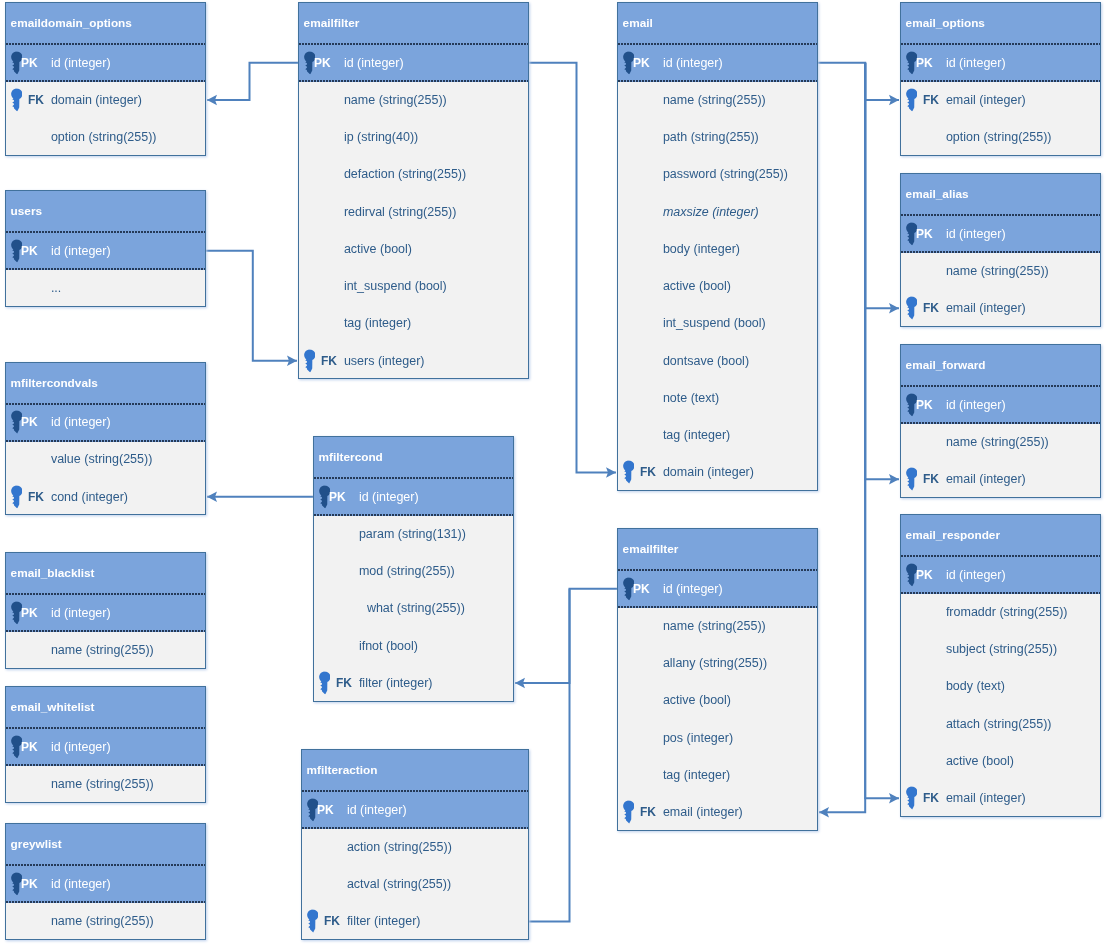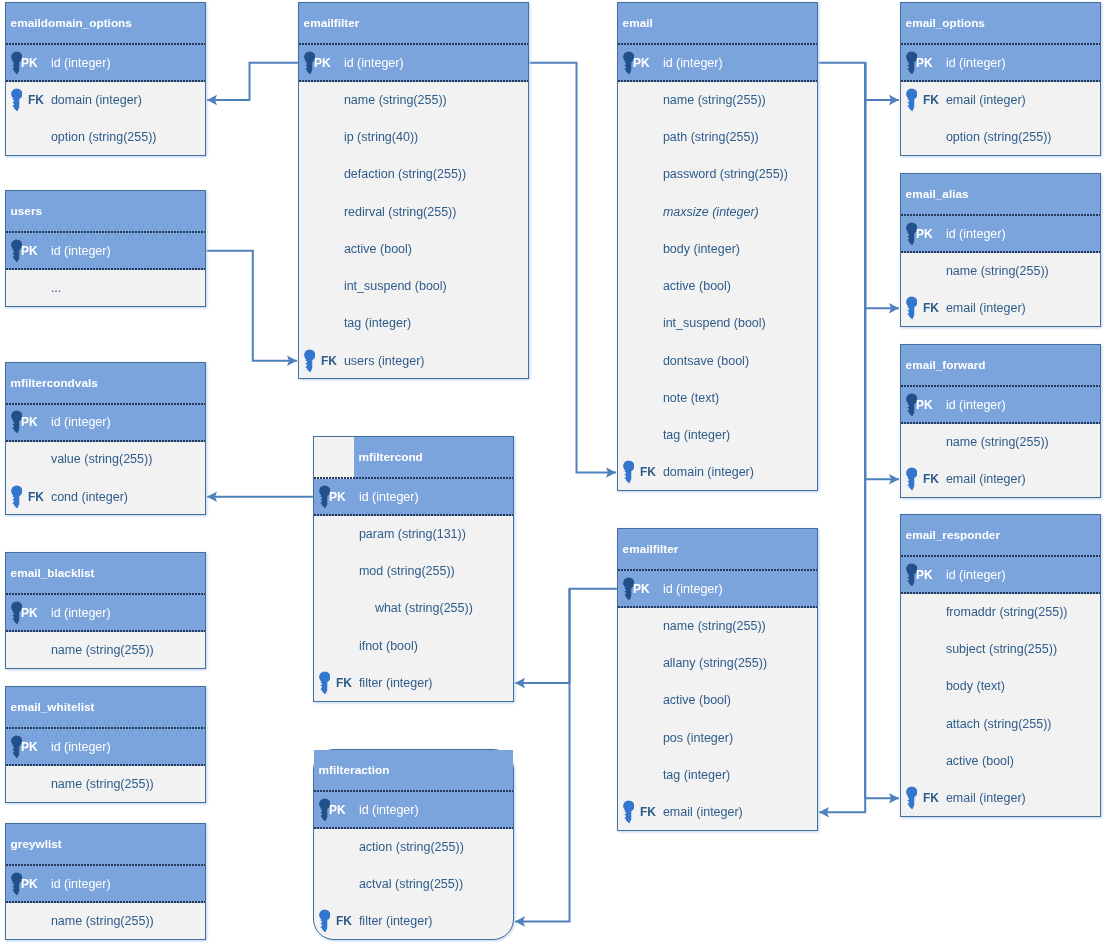--- a/index.html
+++ b/index.html
@@ -200,54 +200,54 @@
     <span class="fld">tag (integer)</span>
   </div>
   <div class="rw" style="position:absolute;left:0;right:0;top:340.0px;height:37.25px;">
     <svg class="kic" width="11.6" height="23.4" viewBox="0 0 11.6 23.4">
           <path d="M5.8,0.15 C9.0,0.15 11.45,2.6 11.45,5.8 C11.45,8.0 10.2,9.9 8.35,10.8 L8.25,19.3 L6.2,23.25 L2.9,19.9 L2.9,18.6 L1.25,17.9 L2.9,16.5 L2.9,15.2 L1.25,14.5 L2.9,13.1 L2.9,11.8 L1.25,11.1 L2.9,9.8 L3.25,10.8 C1.45,9.9 0.15,8.0 0.15,5.8 C0.15,2.6 2.6,0.15 5.8,0.15 Z" fill="#3376CE"></path>
         </svg>
     <span class="ktag fk">FK</span>
     <span class="fld">users (integer)</span>
   </div>
 </div>
-<div class="tbl" style="left:313px;top:436.1px;width:201px;height:265.5px;padding-left:40px;">
+<div class="tbl" style="left:313px;top:436.1px;width:201px;height:265.5px;">
   <div class="thdr" style="height:42.0px;">
         <span>mfiltercond</span>
       </div>
   <div class="sep" style="top:40.0px;"></div>
   <div class="rw pk" style="position:absolute;left:0;right:0;top:42.0px;height:37.25px;">
     <svg class="kic" width="11.6" height="23.4" viewBox="0 0 11.6 23.4">
           <path d="M5.8,0.15 C9.0,0.15 11.45,2.6 11.45,5.8 C11.45,8.0 10.2,9.9 8.35,10.8 L8.25,19.3 L6.2,23.25 L2.9,19.9 L2.9,18.6 L1.25,17.9 L2.9,16.5 L2.9,15.2 L1.25,14.5 L2.9,13.1 L2.9,11.8 L1.25,11.1 L2.9,9.8 L3.25,10.8 C1.45,9.9 0.15,8.0 0.15,5.8 C0.15,2.6 2.6,0.15 5.8,0.15 Z" fill="#21508A"></path>
         </svg>
     <span class="ktag">PK</span>
     <span class="fld">id (integer)</span>
   </div>
   <div class="sep" style="top:77.25px;"></div>
   <div class="rw" style="position:absolute;left:0;right:0;top:79.25px;height:37.25px;">
     <span class="fld">param (string(131))</span>
   </div>
   <div class="rw" style="position:absolute;left:0;right:0;top:116.5px;height:37.25px;">
     <span class="fld">mod (string(255))</span>
   </div>
-  <div class="rw" style="position:absolute;left:16px;right:0;top:153.75px;height:37.25px;">
+  <div class="rw" style="position:absolute;left:8px;right:0;top:153.75px;height:37.25px;">
     <span class="fld">what (string(255))</span>
   </div>
   <div class="rw" style="position:absolute;left:0;right:0;top:191.0px;height:37.25px;">
     <span class="fld">ifnot (bool)</span>
   </div>
   <div class="rw" style="position:absolute;left:0;right:0;top:228.25px;height:37.25px;">
     <svg class="kic" width="11.6" height="23.4" viewBox="0 0 11.6 23.4">
           <path d="M5.8,0.15 C9.0,0.15 11.45,2.6 11.45,5.8 C11.45,8.0 10.2,9.9 8.35,10.8 L8.25,19.3 L6.2,23.25 L2.9,19.9 L2.9,18.6 L1.25,17.9 L2.9,16.5 L2.9,15.2 L1.25,14.5 L2.9,13.1 L2.9,11.8 L1.25,11.1 L2.9,9.8 L3.25,10.8 C1.45,9.9 0.15,8.0 0.15,5.8 C0.15,2.6 2.6,0.15 5.8,0.15 Z" fill="#3376CE"></path>
         </svg>
     <span class="ktag fk">FK</span>
     <span class="fld">filter (integer)</span>
   </div>
 </div>
-<div class="tbl" style="left:313px;top:749.1px;width:201px;height:191.0px;border-radius:21px;">
+<div class="tbl" style="left:301px;top:749.1px;width:228px;height:191.0px;">
   <div class="thdr" style="height:42.0px;">
         <span>mfilteraction</span>
       </div>
   <div class="sep" style="top:40.0px;"></div>
   <div class="rw pk" style="position:absolute;left:0;right:0;top:42.0px;height:37.25px;">
     <svg class="kic" width="11.6" height="23.4" viewBox="0 0 11.6 23.4">
           <path d="M5.8,0.15 C9.0,0.15 11.45,2.6 11.45,5.8 C11.45,8.0 10.2,9.9 8.35,10.8 L8.25,19.3 L6.2,23.25 L2.9,19.9 L2.9,18.6 L1.25,17.9 L2.9,16.5 L2.9,15.2 L1.25,14.5 L2.9,13.1 L2.9,11.8 L1.25,11.1 L2.9,9.8 L3.25,10.8 C1.45,9.9 0.15,8.0 0.15,5.8 C0.15,2.6 2.6,0.15 5.8,0.15 Z" fill="#21508A"></path>
         </svg>
     <span class="ktag">PK</span>
     <span class="fld">id (integer)</span>

